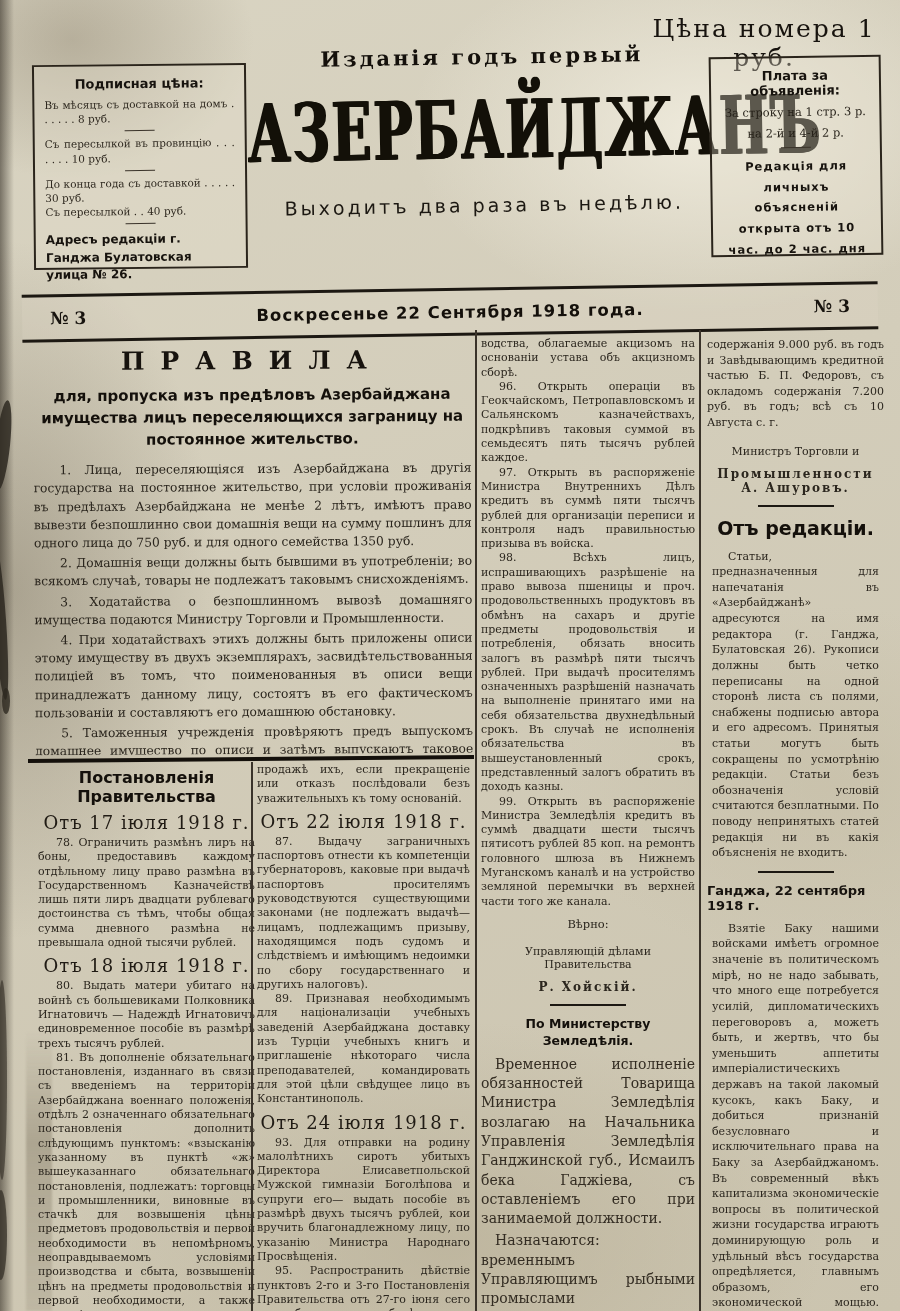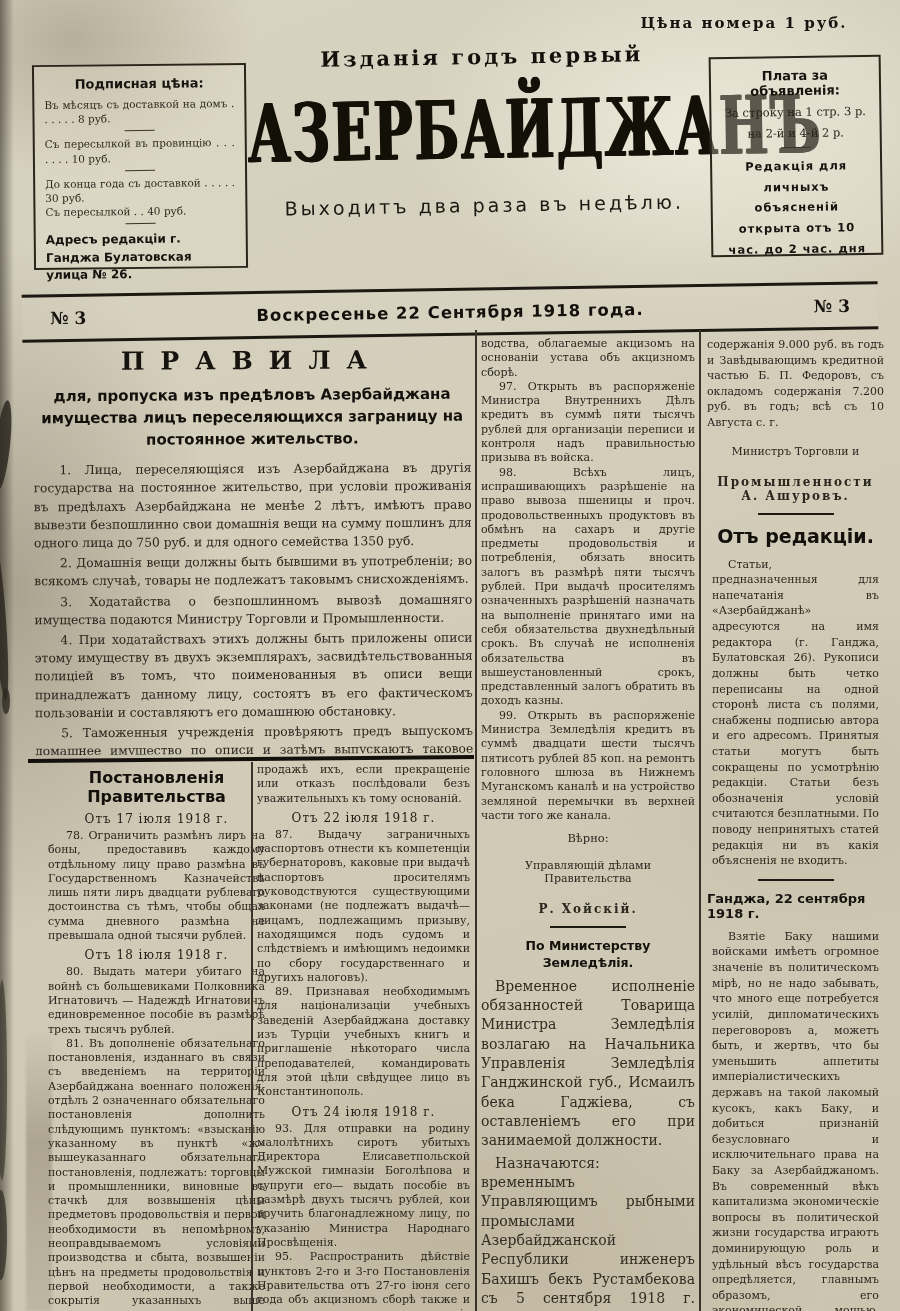--- a/index.html
+++ b/index.html
@@ -20,22 +20,22 @@
   .blob{position:absolute;background:#2e2921;border-radius:50%;opacity:.85;}
   .b1{left:-4px;top:400px;width:14px;height:90px;transform:rotate(6deg);}
   .b2{left:-6px;top:540px;width:12px;height:160px;transform:rotate(-4deg);}
   .b3{left:-3px;top:980px;width:10px;height:200px;opacity:.6;}
   .b4{left:-5px;top:1190px;width:12px;height:90px;opacity:.7;}
   .b5{left:2px;top:688px;width:8px;height:26px;opacity:.8;}
   .smudge{position:absolute;left:26px;top:1030px;width:26px;height:281px;
     background:linear-gradient(180deg,rgba(110,100,80,.0),rgba(110,100,80,.35) 40%,rgba(110,100,80,.15));
     filter:blur(1px);}
   
-  .price-line{position:absolute;right:26px;top:14px;width:260px;text-align:center;
-    font-weight:bold;font-size:15px;letter-spacing:2px;color:#17130e;}
+  .price-line{position:absolute;right:6px;top:14px;width:260px;text-align:center;
+    font-weight:normal;font-size:25px;letter-spacing:2px;color:#17130e;}
   .side-box{position:absolute;border:2px solid #2a241b;background:rgba(229,223,206,.35);
     padding:10px 10px;box-sizing:border-box;}
   .sub-box{left:33px;top:64px;width:214px;height:205px;transform:rotate(-.6deg);}
   .ad-box{left:710px;top:56px;width:172px;height:200px;transform:rotate(-.8deg);}
   .box-title{font-family:"DejaVu Sans",sans-serif;font-weight:bold;font-size:13px;
     text-align:center;margin-bottom:6px;color:#17130e;}
   .box-item{font-size:10.5px;line-height:1.35;text-align:justify;color:#2e281f;}
   .dash{width:30px;border-top:1.5px solid #3a332a;margin:5px auto;}
   .box-address{font-family:"DejaVu Sans",sans-serif;font-weight:bold;font-size:12px;
     line-height:1.45;margin-top:7px;color:#17130e;}
@@ -55,43 +55,43 @@
     transform:rotate(-.9deg);display:flex;align-items:center;background:rgba(222,216,198,.25);}
   .issue-no{font-weight:bold;font-size:17px;width:120px;color:#17130e;}
   .issue-no.l{text-align:left;padding-left:28px;}
   .issue-no.r{text-align:right;padding-right:28px;}
   .date-center{flex:1;text-align:center;font-family:"DejaVu Sans",sans-serif;
     font-weight:bold;font-size:16.5px;letter-spacing:1px;color:#14100b;}
   
   .col{position:absolute;box-sizing:border-box;overflow:hidden;}
   .wide{left:34px;top:344px;width:438px;height:410px;transform:rotate(-.35deg);}
   .rule-heavy{position:absolute;left:28px;top:757px;width:446px;height:4px;background:#14100b;transform:rotate(-.5deg);}
-  .colL{left:48px;top:768px;width:217px;height:543px;}
+  .colL{left:38px;top:768px;width:217px;height:543px;}
   .colM{left:257px;top:763px;width:213px;height:548px;}
   .col3{left:481px;top:337px;width:214px;height:974px;}
   .col4{left:707px;top:337px;width:177px;height:974px;}
   .vdiv{position:absolute;width:1.5px;background:#3a332a;}
   .d1{left:475px;top:330px;height:981px;}
   .d2{left:699px;top:330px;height:981px;}
   .d3{left:251px;top:762px;height:549px;}
   
   .rules-title{text-align:center;font-size:25px;font-weight:bold;letter-spacing:16px;
     color:#17130e;margin:2px 0 10px;}
   .rules-sub{font-family:"DejaVu Sans",sans-serif;font-weight:bold;font-size:15px;
     line-height:1.45;text-align:center;color:#14100b;margin-bottom:10px;}
   .wide p{font-size:12.3px;line-height:1.48;text-align:justify;text-indent:26px;margin:0 0 2px;}
   
   .sec-head{font-family:"DejaVu Sans",sans-serif;font-weight:bold;font-size:16px;
     text-align:center;color:#14100b;margin:0 0 6px;}
   .np{font-size:11px;line-height:1.3;text-align:justify;text-indent:18px;margin:0;}
   .cont{text-indent:0;}
-  .dateline-h{text-align:center;font-size:12px;letter-spacing:1px;margin:5px 0 3px;color:#201b14;}
+  .dateline-h{text-align:center;font-size:18px;letter-spacing:1px;margin:5px 0 3px;color:#201b14;}
   .verno{text-align:center;font-size:11.5px;margin-top:8px;}
   .sigline{text-align:center;font-size:11px;margin-top:14px;}
-  .signame{text-align:center;font-weight:bold;font-size:12px;letter-spacing:2px;margin-top:17px;}
+  .signame{text-align:center;font-weight:bold;font-size:12px;letter-spacing:2px;margin-top:9px;}
   .short-rule{width:76px;border-top:2px solid #1c1812;margin:10px auto;}
   
   .orders-head{text-align:center;font-weight:bold;font-size:21px;letter-spacing:7px;
     color:#14100b;margin:4px 0 8px;}
   .ministry{font-family:"DejaVu Sans",sans-serif;font-weight:bold;font-size:12.5px;
     line-height:1.35;text-align:center;color:#14100b;margin:6px 0 5px;}
   .small-p{font-size:14px;line-height:1.38;text-align:justify;text-indent:14px;margin:0 0 3px;color:#332c22;}
   .order-sig{text-align:right;font-size:12px;font-weight:bold;margin:2px 0 4px;}
   
   .col4 .np{font-size:11px;line-height:1.42;}
@@ -179,20 +179,21 @@
     <p class="np">93. Для отправки на родину малолѣтнихъ сиротъ убитыхъ Директора Елисаветпольской Мужской гимназіи Боголѣпова и супруги его— выдать пособіе въ размѣрѣ двухъ тысячъ рублей, кои вручить благонадлежному лицу, по указанію Министра Народнаго Просвѣщенія.</p>
     <p class="np">95. Распространить дѣйствіе пунктовъ 2-го и 3-го Постановленія Правительства отъ 27-го іюня сего года объ акцизномъ сборѣ также и на спиртъ, спиртосодержащіе напитки и на другіе продукты произ-</p>
   </div>
 
   <div class="vdiv d1"></div>
   <div class="vdiv d2"></div>
   <div class="vdiv d3"></div>
 
   <div class="col col3">
     <p class="np cont">водства, облагаемые акцизомъ на основаніи устава объ акцизномъ сборѣ.</p>
+    <p class="np">96. Открыть операціи въ Геокчайскомъ, Петропавловскомъ и Сальянскомъ казначействахъ, подкрѣпивъ таковыя суммой въ семьдесятъ пять тысячъ рублей каждое.</p>
     <p class="np">97. Открыть въ распоряженіе Министра Внутреннихъ Дѣлъ кредитъ въ суммѣ пяти тысячъ рублей для организаціи переписи и контроля надъ правильностью призыва въ войска.</p>
     <p class="np">98. Всѣхъ лицъ, испрашивающихъ разрѣшеніе на право вывоза пшеницы и проч. продовольственныхъ продуктовъ въ обмѣнъ на сахаръ и другіе предметы продовольствія и потребленія, обязать вносить залогъ въ размѣрѣ пяти тысячъ рублей. При выдачѣ просителямъ означенныхъ разрѣшеній назначать на выполненіе принятаго ими на себя обязательства двухнедѣльный срокъ. Въ случаѣ не исполненія обязательства въ вышеустановленный срокъ, представленный залогъ обратить въ доходъ казны.</p>
     <p class="np">99. Открыть въ распоряженіе Министра Земледѣлія кредитъ въ суммѣ двадцати шести тысячъ пятисотъ рублей 85 коп. на ремонтъ головного шлюза въ Нижнемъ Муганскомъ каналѣ и на устройство земляной перемычки въ верхней части того же канала.</p>
     <div class="verno">Вѣрно:</div>
     <div class="sigline">Управляющій дѣлами Правительства</div>
     <div class="signame">Р. Хойскій.</div>
     <div class="short-rule"></div>
     <div class="ministry">По Министерству Земледѣлія.</div>
     <p class="small-p">Временное исполненіе обязанностей Товарища Министра Земледѣлія возлагаю на Начальника Управленія Земледѣлія Ганджинской губ., Исмаилъ бека Гаджіева, съ оставленіемъ его при занимаемой должности.</p>
     <p class="small-p">Назначаются: временнымъ Управляющимъ рыбными промыслами Азербайджанской Республики инженеръ Бахишъ бекъ Рустамбекова съ 5 сентября 1918 г. надзирателемъ за казенными землями и оброчными статьями Дживатскаго уѣзда гражданинъ г. Сальяны Асадулла бекъ Мурадхановъ съ 5 сентября 1918 г.,</p>

